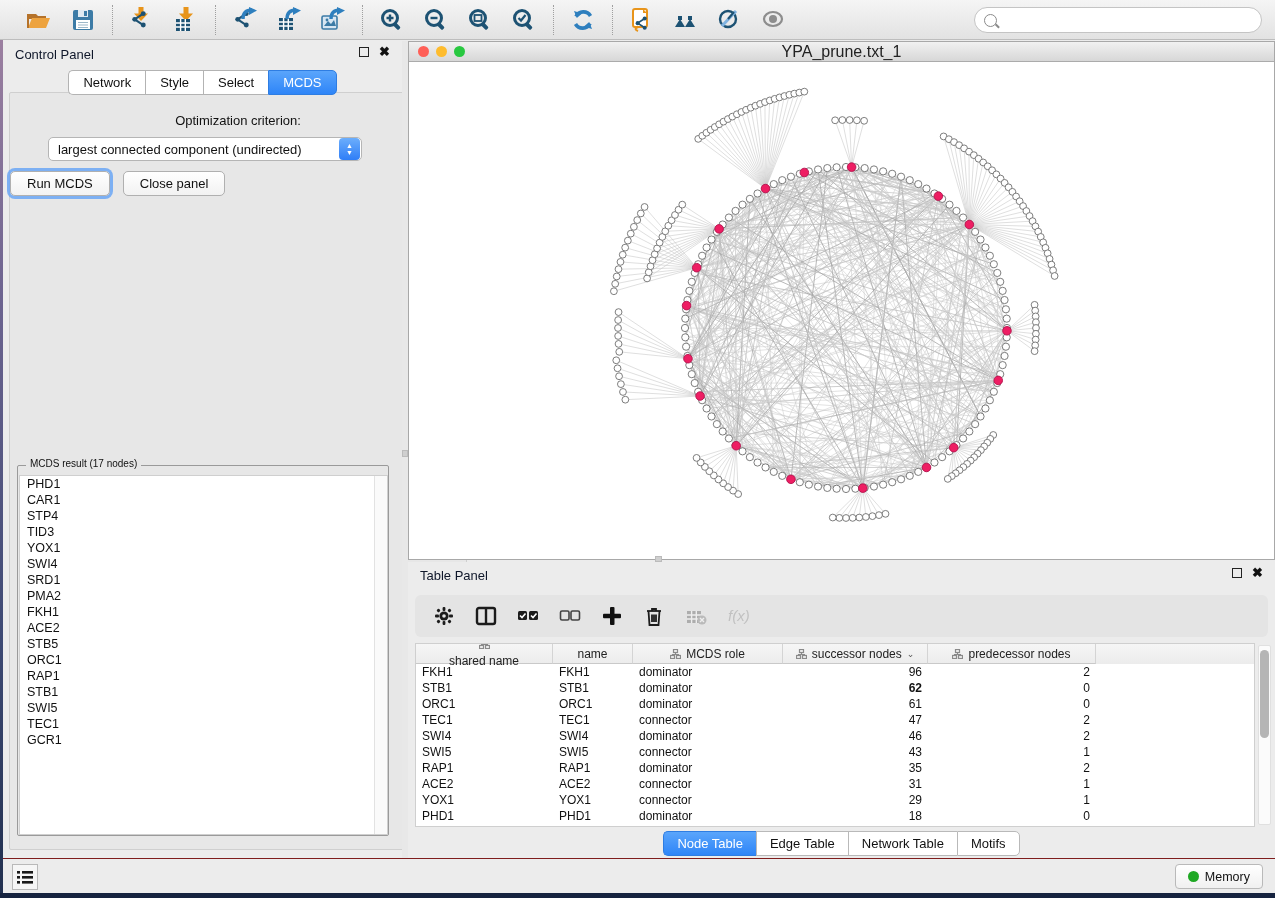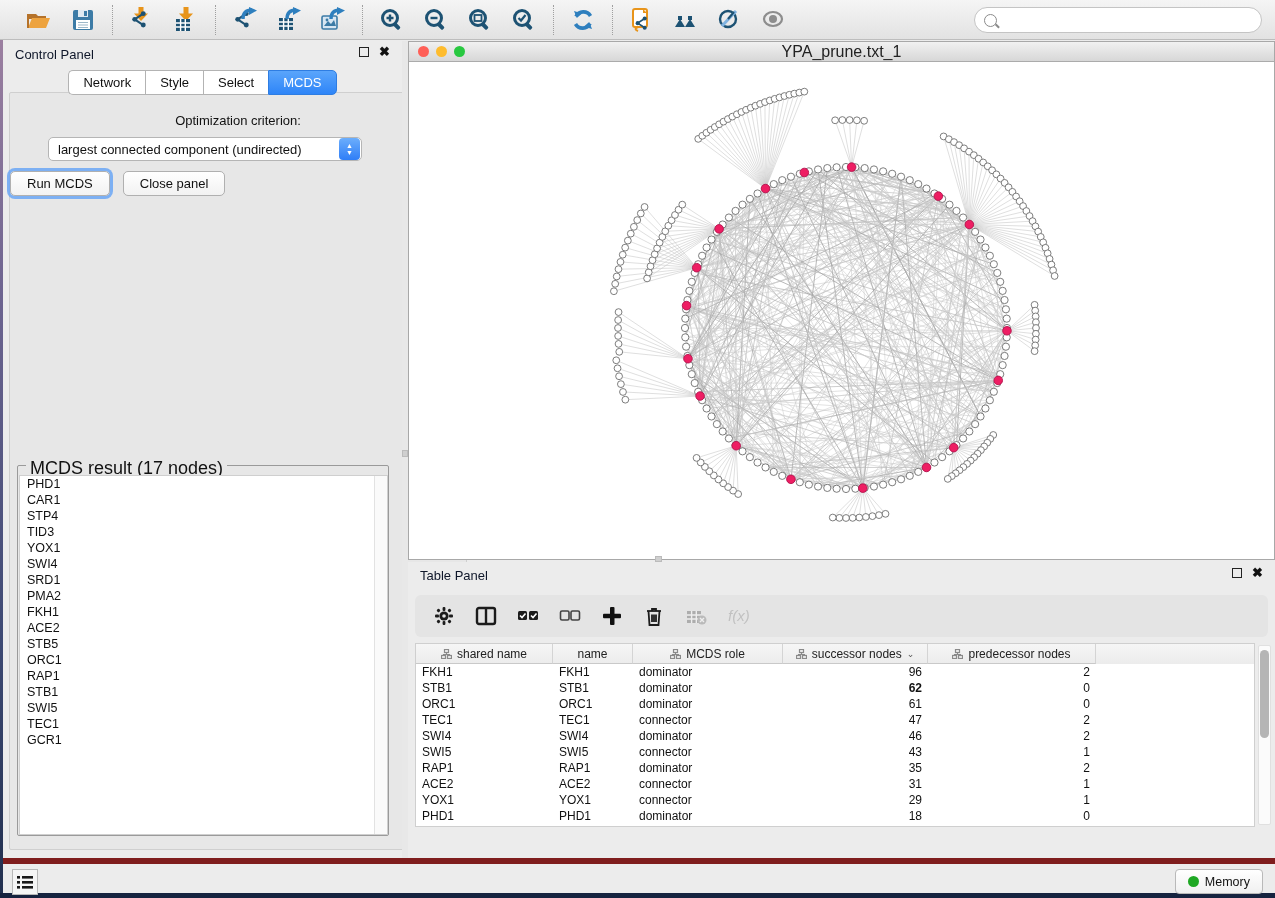--- a/index.html
+++ b/index.html
@@ -56,21 +56,21 @@
   .dropdown-stepper span { color:#fff; font-size:7px; line-height:6px; }
 
   .btn-row { position:absolute; left:0; top:78px; width:100%; display:flex; justify-content:flex-start; gap:13px; }
   .push-btn { font-size:13px; color:#111; background:linear-gradient(180deg,#ffffff,#f2f2f2);
     border:1px solid #b0b0b0; border-radius:5px; padding:4px 16px; cursor:pointer; }
   .push-btn.focused { box-shadow:0 0 0 3px rgba(106,166,245,.85); }
 
   .result-group { position:absolute; left:7px; top:372px; width:372px; height:371px;
     border:1px solid #9a9a9a; border-radius:2px; }
   .result-legend { position:absolute; left:8px; top:-8px; background:#e7e7e7; padding:0 4px;
-    font-size:18px; color:#111; }
+    font-size:10px; color:#111; }
   .result-list { position:absolute; left:1px; top:9px; width:369px; height:360px; background:#fff;
     border:1px solid #cfcfcf; overflow:hidden; }
   .result-scroll { position:absolute; right:0; top:0; width:13px; height:100%;
     background:#fafafa; border-left:1px solid #e2e2e2; }
   .result-item { font-size:12.5px; color:#111; line-height:16px; padding-left:7px; }
 
   
   .v-splitter { position:absolute; left:402px; top:41px; width:6px; height:817px; background:#e8e8e8; cursor:col-resize; }
   .v-splitter .grip { position:absolute; left:0px; top:409px; width:6px; height:7px; background:#cfcfcf; border:1px solid #bbb; }
   .h-grip { position:absolute; left:655px; top:556px; width:7px; height:6px; background:#cfcfcf; border:1px solid #bbb; cursor:row-resize; z-index:3; }
@@ -110,21 +110,21 @@
 
   .table-tabs { position:absolute; left:0; top:269px; width:100%; display:flex; justify-content:center; }
   .t-tab { font-size:13px; padding:4px 13px; background:#fff; border:1px solid #b9b9b9; border-right:none;
     color:#111; cursor:pointer; }
   .t-tab:first-child { border-radius:5px 0 0 5px; }
   .t-tab:last-child { border-right:1px solid #b9b9b9; border-radius:0 5px 5px 0; }
   .t-tab.active { background:linear-gradient(180deg,#5aa5fb,#2e85f8); color:#fff; border-color:#2e7de2; }
 
   
   .status-bar { position:absolute; left:0; top:858px; width:1275px; height:35px; background:#ececec;
-    border-top:6px solid #7f1d1d; }
+    border-top:1px solid #7f1d1d; }
   .list-btn { position:absolute; left:12px; top:5px; width:26px; height:26px; background:#f6f6f6;
     border:1px solid #b9b9b9; display:flex; align-items:center; justify-content:center; cursor:pointer; }
   .memory-btn { position:absolute; right:12px; top:5px; height:25px; background:linear-gradient(180deg,#ffffff,#f0f0f0);
     border:1px solid #b9b9b9; border-radius:4px; display:flex; align-items:center; gap:6px;
     padding:0 12px; font-size:12.5px; color:#111; cursor:pointer; }
   .mem-dot { width:11px; height:11px; border-radius:50%; }
 
   svg text { font-family:"Liberation Sans", sans-serif; }
 </style>
 </head>
@@ -1407,21 +1407,21 @@
         </button>
         <button class="tp-btn disabled">
           <svg viewBox="0 0 22 22">
             <text x="1" y="16" font-size="15" font-style="italic" fill="#8a8a8a" font-family="Liberation Serif, serif">f(x)</text>
           </svg>
         </button>
       </div>
 
     <div class="data-table">
       <div class="dt-header" id="dt-header">
-          <div class="dt-hcell" style="width: 137px;">
+          <div class="dt-hcell" style="width: 137px; flex-direction: column;">
             <svg width="11" height="10" style="flex:none">
               <g fill="none" stroke="#8a8a8a" stroke-width="1.2">
                 <rect x="3.5" y="0.5" width="4" height="3"></rect>
                 <rect x="0.5" y="6.5" width="4" height="3"></rect>
                 <rect x="6.5" y="6.5" width="4" height="3"></rect>
                 <path d="M5.5 3.5 v2 M2.5 6.5 v-1 h6 v1"></path>
               </g>
             </svg>
             <span>shared name</span>
           </div>
@@ -1533,20 +1533,26 @@
             <div class="dt-cell" style="width: 150px;">dominator</div>
             <div class="dt-cell num" style="width: 145px;">18</div>
             <div class="dt-cell num" style="width: 168px;">0</div>
           </div>
         </div>
     </div>
     <div class="table-scrollbar">
       <div class="table-thumb"></div>
     </div>
 
+    <div class="table-tabs" id="table-tabs">
+        <div class="t-tab active">Node Table</div>
+        <div class="t-tab">Edge Table</div>
+        <div class="t-tab">Network Table</div>
+        <div class="t-tab">Motifs</div>
+      </div>
   </div>
 
   <div class="status-bar">
     <button class="list-btn">
       <svg width="16" height="14">
         <g fill="#1a1a1a">
             <rect x="0" y="1" width="3" height="2.6"></rect>
             <rect x="5" y="1" width="11" height="2.6"></rect>
         <rect x="0" y="6" width="3" height="2.6"></rect>
             <rect x="5" y="6" width="11" height="2.6"></rect>

